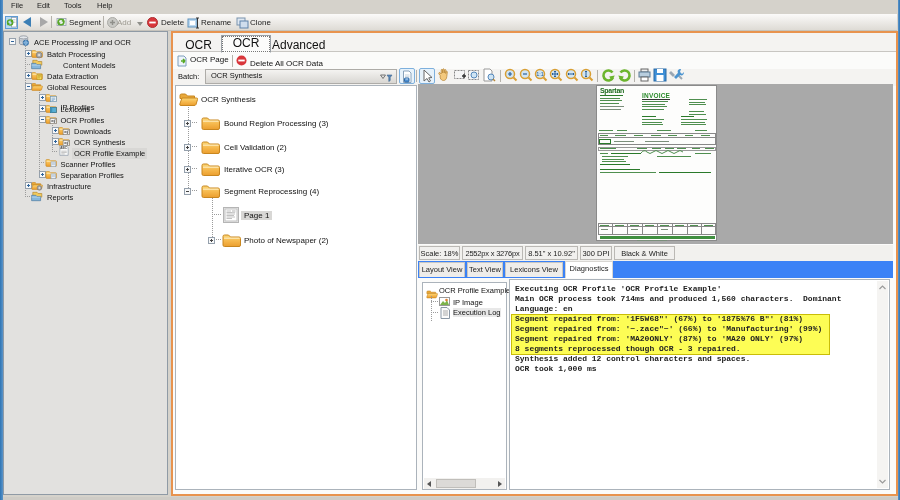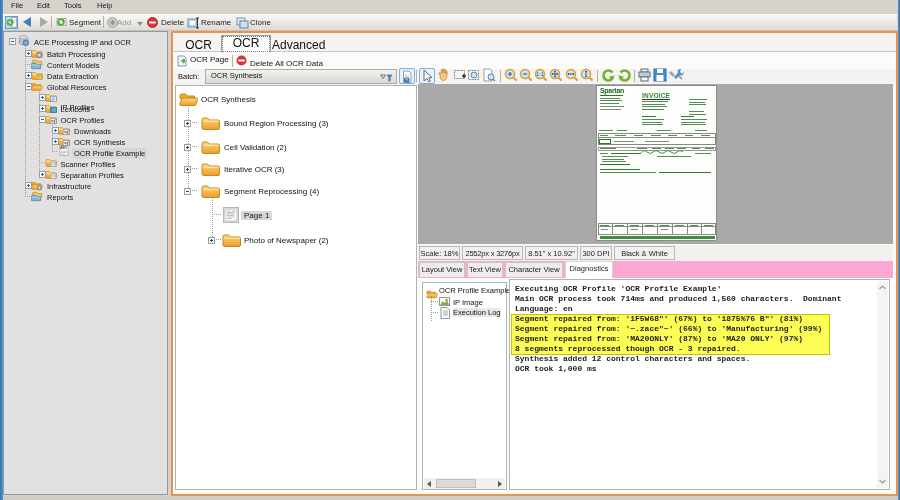--- a/index.html
+++ b/index.html
@@ -29,21 +29,21 @@
 .pbsel { border:1px solid #7eb0dd; background:#e7f2fb; }
 #midtree { left:175px; top:85px; width:242px; height:405px; background:#fff; border:1px solid #abb3bb; }
 .mrow { position:absolute; white-space:nowrap; font-size:8px; color:#111; }
 .mexp { position:absolute; width:7px; height:7px; background:#f7f8f9; border:1px solid #95a0ac; background-repeat:no-repeat; }
 .mexp.p { background-image:linear-gradient(#444,#444),linear-gradient(#444,#444); background-size:3px 1px,1px 3px; background-position:1px 2px,2px 1px; }
 .mexp.m { background-image:linear-gradient(#444,#444); background-size:3px 1px; background-position:1px 2px; }
 #preview { left:418px; top:84px; width:475px; height:160px; background:#a9a9a9; }
 #page { position:absolute; left:178px; top:1px; width:121px; height:156px; background:#fdfdfc; border:1px solid #8a8a8a; }
 #scalebar { left:418px; top:245px; width:475px; height:16px; font-size:7.5px; color:#222; background:#f2f1ee; }
 .sbox { position:absolute; top:0; height:14px; line-height:13px; background:#f1f0ee; border:1px solid #bab8b4; white-space:nowrap; text-align:center; overflow:hidden;}
-#viewtabs { left:418px; top:261px; width:475px; height:17px; font-size:7.5px; color:#222; background:#f9a8d4; }
+#viewtabs { left:418px; top:261px; width:475px; height:17px; font-size:7.5px; color:#222; background:#3b82f6; }
 .vtab { position:absolute; top:1px; height:15px; line-height:14px; background:#efedea; border:1px solid #c9c7c3; border-bottom:none; white-space:nowrap; text-align:center; overflow:hidden;}
 #diagtree { left:422px; top:282px; width:85px; height:208px; background:#fff; border:1px solid #abb3bb; font-size:7.5px; color:#111; }
 #diagtext { left:509px; top:279px; width:381px; height:211px; background:#fff; border:1px solid #abb3bb; font-family:"Liberation Mono", monospace; font-size:8px; font-weight:bold; color:#222; }
 #diagtext pre { font-family:inherit; line-height:10.05px; position:absolute; left:5px; top:3.5px; }
 .yellow { position:absolute; left:1px; top:34px; width:319px; height:41px; background:#fdfd55; border:1px solid #c9bd08; }
 .vline { position:absolute; width:1px; background-image:linear-gradient(#9b9b9b 50%, transparent 50%); background-size:1px 2px; }
 .hline { position:absolute; height:1px; background-image:linear-gradient(90deg,#9b9b9b 50%, transparent 50%); background-size:2px 1px; }
 .gl { position:absolute; height:1px; background:#4f8f4f; }
 .vsep { position:absolute; top:137px; width:1px; height:12px; background:#888; }
 svg { display:block; }
@@ -160,21 +160,21 @@
         <circle cx="13.5" cy="10.5" r="1.8" fill="#e4e4e4"></circle>
       </svg>
     <span style="position:absolute;left:43px;top:1.5px;">Batch Processing</span>
   </div>
   <div class="trow" style="left:0;top:26.5px;">
     <svg class="ticon" style="left:27px;top:0;" width="12" height="10" viewBox="0 0 20 16">
         <path d="M3 1 L10 1 L12 3 L18 3 L18 9 L3 9 Z" fill="#f0c95c" stroke="#ad7d21"></path>
         <path d="M1 6 L8 6 L10 8 L16 8 L16 15 L1 15 Z" fill="#85b7dc" stroke="#3f6e96"></path>
         <path d="M1 9 L16 9" stroke="#cfe3f2" stroke-width="1"></path>
       </svg>
-    <span style="position:absolute;left:43px;top:1.5px;">Content Models</span>
+    <span style="position:absolute;left:59px;top:1.5px;">Content Models</span>
   </div>
   <div class="trow" style="left:0;top:37.5px;">
     <span class="exp p" style="left:21px;top:2px;"></span>
     <svg class="ticon" style="left:27px;top:0;" width="12" height="10" viewBox="0 0 20 16">
         <use href="#fld"></use>
         <rect x="10" y="6" width="8" height="9" fill="#f7d95c" stroke="#b8921f"></rect>
         <path d="M11.5 8 L16.5 8 M11.5 10 L16.5 10 M11.5 12 L15 12" stroke="#a8851c" stroke-width="0.8"></path>
       </svg>
     <span style="position:absolute;left:43px;top:1.5px;">Data Extraction</span>
   </div>
@@ -574,21 +574,21 @@
 <div class="abs" id="scalebar">
   <span class="sbox" style="left:1px;top:1px;width:41px;">Scale: 18%</span>
   <span class="sbox" style="left:44px;top:1px;width:61px;letter-spacing:-0.2px;">2552px x 3276px</span>
   <span class="sbox" style="left:107px;top:1px;width:53px;">8.51" x 10.92"</span>
   <span class="sbox" style="left:162px;top:1px;width:32px;">300 DPI</span>
   <span class="sbox" style="left:196px;top:1px;width:61px;">Black &amp; White</span>
 </div>
 <div class="abs" id="viewtabs">
   <span class="vtab" style="left:1px;width:46px;">Layout View</span>
   <span class="vtab" style="left:49px;width:36px;">Text View</span>
-  <span class="vtab" style="left:87px;width:58px;">Character View</span>
+  <span class="vtab" style="left:87px;width:58px;">Lexicons View</span>
   <span class="vtab" style="left:147px;width:48px;background:#fff;top:0;height:17px;border-color:#d8d6d2;">Diagnostics</span>
 </div>
 <div class="abs" id="diagtree">
   <svg class="abs" style="left:3px;top:6px;" width="12" height="10" viewBox="0 0 20 16">
       <use href="#fldo"></use>
     </svg>
   <span style="position:absolute;left:16px;top:3px;white-space:nowrap;">OCR Profile Example</span>
   <div class="vline" style="left:8px;top:13px;height:26px;"></div>
   <div class="hline" style="left:8px;top:18px;width:7px;"></div>
   <div class="hline" style="left:8px;top:28.5px;width:7px;"></div>

